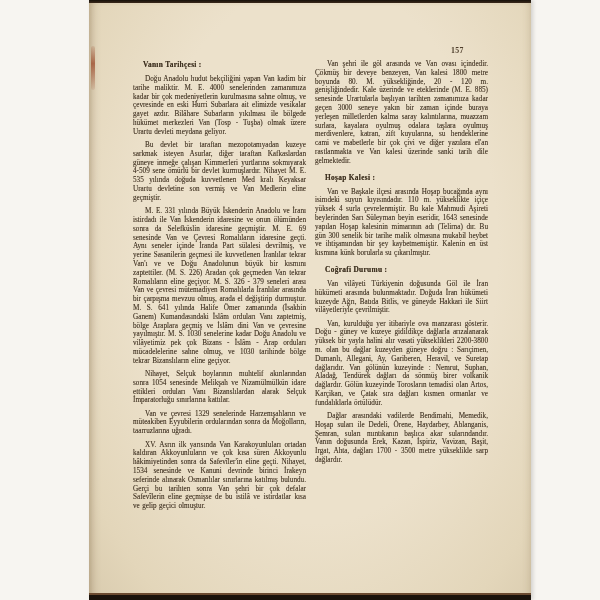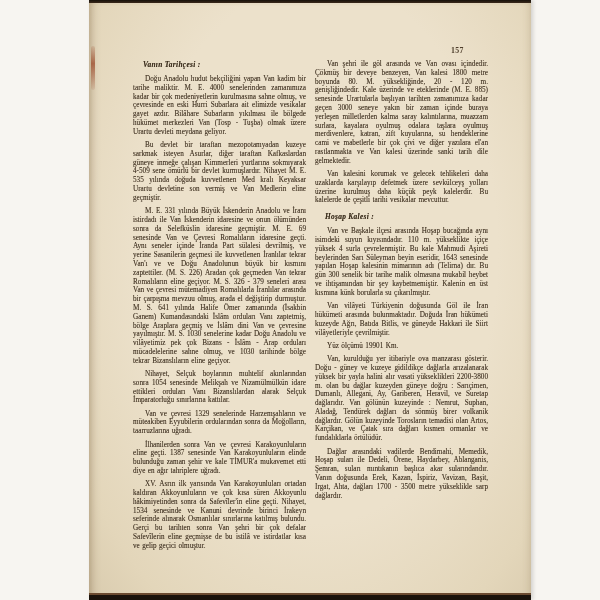--- a/index.html
+++ b/index.html
@@ -56,21 +56,20 @@
   }
   .col h3, .col h4 {
     margin: 0 0 6px 0;
     padding-left: 10px;
     font-size: 7.4px;
     line-height: 9px;
     font-weight: bold;
     color: #3e3120;
     letter-spacing: .3px;
     text-shadow: 0 0 .4px rgba(62,49,32,.6);
-    font-style: italic;
   }
   .col h4.plain { font-weight: normal; color: #483a2a; }
   .col h3.spaced, .col h4.spaced { margin-top: 7px; }
 </style>
 </head>
 <body>
 
 <div class="stage">
   <div class="book-page">
     <div class="edge-top"></div>
@@ -81,30 +80,28 @@
 
     <div class="columns">
 
       <div class="col">
         <h3>Vanın  Tarihçesi  :</h3>
         <p>Doğu Anadolu hudut bekçiliğini yapan Van kadim bir tarihe maliktir. M. E. 4000 senelerinden zamanımıza kadar bir çok  medeniyetlerin kurulmasına sahne olmuş, ve çevresinde en eski Hurri Subarlara ait elimizde vesikalar gayet azdır. Bilâhare Subarların yıkılması ile bölgede hükümet merkezleri Van (Tosp - Tuşba) olmak üzere Urartu devleti meydana geliyor.</p>
         <p>Bu devlet bir taraftan mezopotamyadan kuzeye sarkmak isteyen Asurlar, diğer taraftan Kafkaslardan güneye inmeğe çalışan Kimmerleri yurtlarına sokmıyarak 4-509 sene ömürlü bir devlet kurmuşlardır. Nihayet M. E. 535 yılında doğuda kuvvetlenen Med kralı Keyaksar Urartu devletine son vermiş ve Van Medlerin eline geçmiştir.</p>
         <p>M. E. 331 yılında Büyük İskenderin Anadolu ve İranı istirdadı ile Van İskenderin idaresine ve onun ölümünden sonra da Selefküslin idaresine geçmiştir. M. E. 69 senesinde Van ve Çevresi Romalıların idaresine geçti. Aynı seneler içinde İranda Part sülalesi devrilmiş, ve yerine Sasanilerin geçmesi ile kuvvetlenen İranlılar tekrar Van'ı ve ve Doğu Anadolunun büyük bir kısmını zaptettiler. (M. S. 226) Aradan çok geçmeden Van tekrar Romalıların eline geçiyor. M. S. 326 - 379 seneleri arası Van ve çevresi mütemadiyen Romalılarla İranlılar arasında bir çarpışma mevzuu olmuş, arada el değiştirip durmuştur. M. S. 641 yılında Halife Ömer zamanında (İsakbin Ganem) Kumandasındaki İslâm orduları Vanı zaptetmiş, bölge Araplara geçmiş ve İslâm dini Van ve çevresine yayılmıştır. M. S. 1030 senelerine kadar Doğu Anadolu ve vilâyetimiz pek çok Bizans - İslâm - Arap orduları mücadelelerine sahne olmuş, ve 1030 tarihinde bölge tekrar Bizanslıların eline geçiyor.</p>
         <p>Nihayet, Selçuk boylarının muhtelif akınlarından sonra 1054 senesinde Melikşah ve Nizamülmülkün idare ettikleri orduları Vanı Bizanslılardan alarak Selçuk İmparatorluğu sınırlarına kattılar.</p>
         <p>Van ve çevresi 1329 senelerinde Harzemşahların ve müteakiben Eyyubilerin ordularından sonra da Moğolların, taarruzlarına uğradı.</p>
-        <p>İlhanilerden sonra Van ve çevresi Karakoyunluların eline geçti. 1387 senesinde Van Karakoyunluların elinde bulunduğu zaman şehir ve kale TİMUR'a mukavemet etti diye en ağır tahriplere uğradı.</p>
         <p>XV. Asrın ilk yarısında Van Karakoyunluları ortadan kaldıran Akkoyunluların ve çok kısa süren Akkoyunlu hâkimiyetinden sonra da Safevîler'in eline geçti. Nihayet, 1534 senesinde ve Kanuni devrinde birinci İrakeyn seferinde alınarak Osmanlılar sınırlarına katılmış bulundu. Gerçi bu tarihten sonra Van şehri bir çok defalar Safevîlerin eline geçmişse de bu istilâ ve istirdatlar kısa ve gelip geçici olmuştur.</p>
       </div>
 
       <div class="col">
         <p>Van  şehri  ile göl arasında ve Van ovası içindedir. Çökmüş bir deveye benzeyen, Van kalesi 1800 metre boyunda 80. M. yüksekliğinde, 20 - 120 m. genişliğindedir. Kale üzerinde ve eteklerinde (M. E. 885) senesinde Urartularla başlıyan tarihten zamanımıza kadar geçen 3000 seneye yakın bir zaman içinde buraya yerleşen milletlerden kalma saray kalıntılarına, muazzam surlara, kayalara oyulmuş odalara taşlara oyulmuş merdivenlere, katran, zift kuyularına, su hendeklerine cami ve mabetlerle bir çok çivi ve diğer yazılara el'an rastlanmakta ve Van kalesi üzerinde  sanki tarih dile gelmektedir.</p>
-        <p>Van kalesini korumak ve gelecek tehlikeleri daha uzaklarda karşılayıp defetmek üzere sevkülceyş yolları üzerine kurulmuş daha küçük peyk kalelerdir. Bu kalelerde de çeşitli  tarihi vesikalar mevcuttur.</p>
         <h4 class="spaced">Hoşap Kalesi  :</h4>
         <p>Van ve Başkale ilçesi  arasında Hoşap bucağında aynı isimdeki  suyun kıyısındadır. 110 m. yükseklikte içiçe yüksek 4 surla çevrelenmiştir. Bu kale Mahmudi Aşireti beylerinden Sarı Süleyman beyin eseridir, 1643 senesinde yapılan Hoşap kalesinin mimarının adı (Telirna) dır. Bu gün 300 senelik bir tarihe malik olmasına mukabil heybet ve ihtişamından bir şey kaybetmemiştir. Kalenin en üst kısmına künk borularla su çıkarılmıştır.</p>
+        <h4 class="spaced">Coğrafi Durumu  :</h4>
         <p>Van vilâyeti Türkiyenin doğusunda Göl ile  İran hükümeti arasında bulunmaktadır. Doğuda İran hükümeti kuzeyde Ağrı, Batıda Bitlis, ve güneyde Hakkari ile Siirt vilâyetleriyle çevrilmiştir.</p>
-        <p>Yüz ölçümü 19901 Km.</p>
         <p>Van, kurulduğu yer itibariyle ova  manzarası gösterir. Doğu - güney ve kuzeye gidildikçe dağlarla arızalanarak yüksek  bir yayla halini alır vasati yükseklikleri 2200-3800 m. olan bu dağlar kuzeyden güneye doğru : Sarıçimen, Dumanlı, Allegani, Ay, Gariberen, Heravil, ve Suretap dağlarıdır. Van gölünün kuzeyinde : Nemrut, Suphan, Aladağ, Tendürek dağları da sönmüş birer  volkanik dağlardır. Gölün kuzeyinde Torosların temadisi olan Artos, Karçikan, ve Çatak sıra dağları kısmen ormanlar  ve fundalıklarla örtülüdür.</p>
         <p>Dağlar arasındaki vadilerde Bendimahi, Memedik, Hoşap suları ile Dedeli, Örene, Haydarbey, Ablanganis, Şemran, suları mıntıkanın  başlıca akar sularındandır. Vanın doğusunda Erek, Kazan, İspiriz, Vavizan, Başit, Irgat, Ahta, dağları 1700 - 3500 metre yükseklikle sarp dağlardır.</p>
       </div>
 
     </div>
   </div>
 </div>
 
 </body></html>

